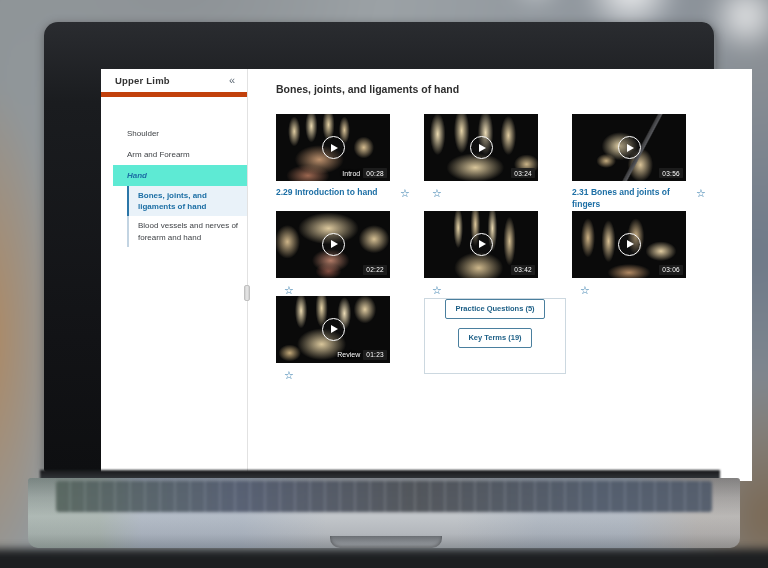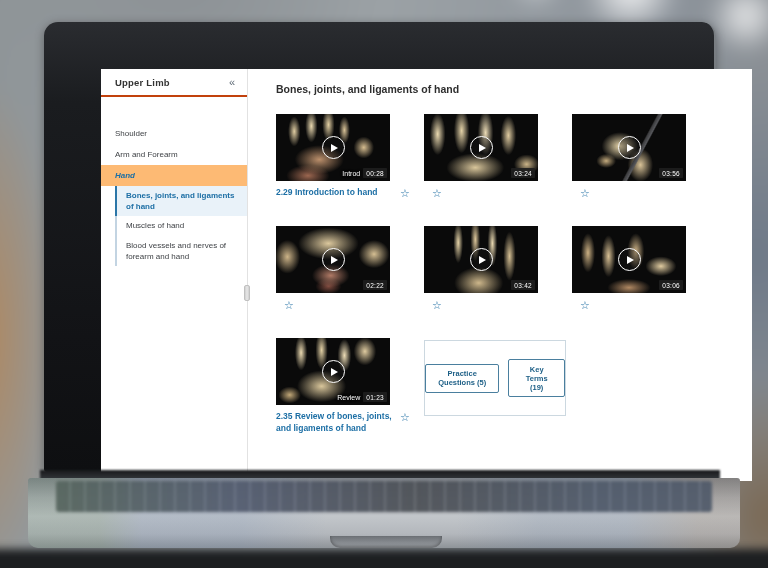--- a/index.html
+++ b/index.html
@@ -46,53 +46,53 @@
   .notch { position:absolute; left:330px; top:536px; width:112px; height:12px;
     background: linear-gradient(180deg,#6d7176,#9ca0a5);
     border-radius: 0 0 10px 10px; box-shadow: inset 0 -2px 3px rgba(0,0,0,.3); }
 
   
   .page { position:absolute; left:57px; top:47px; width:651px; height:412px; background:#fff; display:flex; }
 
   
   .sidebar { width:147px; border-right:1px solid #e2e2e2; position:relative; flex:none; }
   .sb-header { height:28px; display:flex; align-items:center; justify-content:space-between;
-    padding:0 12px 0 14px; border-bottom:2px solid #c2410c; }
+    padding:0 12px 0 14px; border-bottom:5px solid #c2410c; }
   .sb-title { font-size:9.5px; font-weight:bold; color:#333; letter-spacing:.2px; }
   .collapse { font-size:11px; color:#5f6b76; cursor:pointer; line-height:1; }
-  .nav { margin-top:26px; list-style:none; }
+  .nav { margin-top:26px; list-style:none;margin-left:12px; }
   .nav-item { font-size:8px; color:#3f4246; padding:5.5px 6px 5.5px 14px; cursor:pointer; line-height:1.25; }
-  .nav-item.active { color:#1d6fa5; background:#fdba74; font-weight:bold;font-style:italic; }
+  .nav-item.active { color:#1d6fa5; background:#5eead4; font-weight:bold;font-style:italic; }
   .subnav { list-style:none; margin-left:14px; }
   .sub-item { font-size:8px; color:#3f4246; line-height:1.4; padding:4px 8px 4px 9px;
     border-left:2px solid #c3d4e2; cursor:pointer; }
   .sub-item.selected { border-left-color:#2b76a8; background:#e9f2f9; color:#1d6fa5; font-weight:bold; }
   .drag-handle { position:absolute; left:143px; top:216px; width:6px; height:16px;
     background:linear-gradient(90deg,#cfcfcf,#e8e8e8 50%,#cfcfcf); border:1px solid #c0c0c0; border-radius:2px; cursor:col-resize; }
 
   
   .main { flex:1; padding:14px 8px 0 28px; overflow:hidden; }
   .page-heading { font-size:10.5px; font-weight:bold; color:#2e2e2e; margin-bottom:19px; }
-  .grid { display:grid; grid-template-columns:repeat(3,148px); row-gap:27px; align-items:start; }
+  .grid { display:grid; grid-template-columns:repeat(3,148px); row-gap:0; align-items:start; }
   .card { width:148px; }
   .thumb { position:relative; width:114px; height:67px; background-color:#0a0a0a; cursor:pointer; overflow:hidden; }
   .play { position:absolute; left:50%; top:50%; width:23px; height:23px; margin:-11.5px 0 0 -11.5px;
     border:1.5px solid #fff; border-radius:50%; background:rgba(25,25,25,.3);
     display:flex; align-items:center; justify-content:center; cursor:pointer; }
   .play .tri { width:0; height:0; border-left:7px solid #fff; border-top:4.5px solid transparent; border-bottom:4.5px solid transparent; margin-left:2px; }
   .meta { position:absolute; right:3px; bottom:3px; display:flex; align-items:center; gap:3px; }
   .caption { color:#fff; font-size:7px; text-shadow:0 0 2px #000, 0 0 3px #000; }
   .duration { background:rgba(30,30,30,.92); color:#fff; font-size:6.5px; padding:1.5px 3px; border-radius:1px; letter-spacing:.3px; }
   .card-foot { display:flex; margin-top:6px; width:148px; }
   .vtitle { width:116px; font-size:8.5px; font-weight:bold; color:#1d6fa5; line-height:1.4; cursor:pointer; }
   .star { margin-left:8px; font-size:11px; color:#2b76a8; line-height:1.1; cursor:pointer; flex:none; }
 
   
-  .actions-card { width:142px; height:76px; border:1px solid #ccd8e0; display:flex; flex-direction:row;
-    align-items:center; justify-content:center; gap:9px; margin-top:2px; }
+  .actions-card { width:142px; height:76px; border:1px solid #ccd8e0; display:flex; flex-direction:column;
+    align-items:center; gap:9px; margin-top:2px; }
   .action-btn { font-family:"Liberation Sans", sans-serif; background:#fff; border:1px solid #4a7f9e; color:#1d5f86;
     font-size:7.5px; font-weight:bold; padding:4.5px 9px; border-radius:2px; cursor:pointer; }
 
   
   .art { position:absolute; inset:0; }
   .v0 .art { background:
     radial-gradient(ellipse 9px 22px at 16% 26%, #e0cda2, transparent 68%),
     radial-gradient(ellipse 9px 24px at 31% 18%, #e8d7ae, transparent 68%),
     radial-gradient(ellipse 9px 24px at 46% 16%, #e2cfa3, transparent 68%),
     radial-gradient(ellipse 8px 20px at 60% 24%, #d9c398, transparent 68%),
@@ -157,21 +157,20 @@
 
           <li class="nav-item">Arm and Forearm</li>
 
           <li class="nav-item active">Hand</li>
 
         <li style="padding:0">
           <ul class="subnav">
 
               <li class="sub-item selected">Bones, joints, and ligaments of hand</li>
 
-              <li class="sub-item">Muscles of hand</li>
 
               <li class="sub-item">Blood vessels and nerves of forearm and hand</li>
 
           </ul>
         </li>
       </ul>
       <div class="drag-handle"></div>
     </aside>
 
     <main class="main">
@@ -216,20 +215,21 @@
               <div class="art"></div>
               <span class="play">
                 <span class="tri"></span>
               </span>
               <span class="meta">
 
                 <span class="duration">03:56</span>
               </span>
             </div>
             <div class="card-foot">
+              <a class="vtitle">2.31 Bones and joints of fingers</a>
               <span class="star">☆</span>
             </div>
           </div>
 
           <div class="card">
             <div class="thumb v3">
               <div class="art"></div>
               <span class="play">
                 <span class="tri"></span>
               </span>
@@ -280,21 +280,20 @@
               <div class="art"></div>
               <span class="play">
                 <span class="tri"></span>
               </span>
               <span class="meta">
                 <span class="caption">Review</span>
                 <span class="duration">01:23</span>
               </span>
             </div>
             <div class="card-foot">
-              <a class="vtitle">2.35 Review of bones, joints, and ligaments of hand</a>
               <span class="star">☆</span>
             </div>
           </div>
 
         <div class="actions-card">
 
             <button class="action-btn">Practice Questions (5)</button>
 
             <button class="action-btn">Key Terms (19)</button>
 

